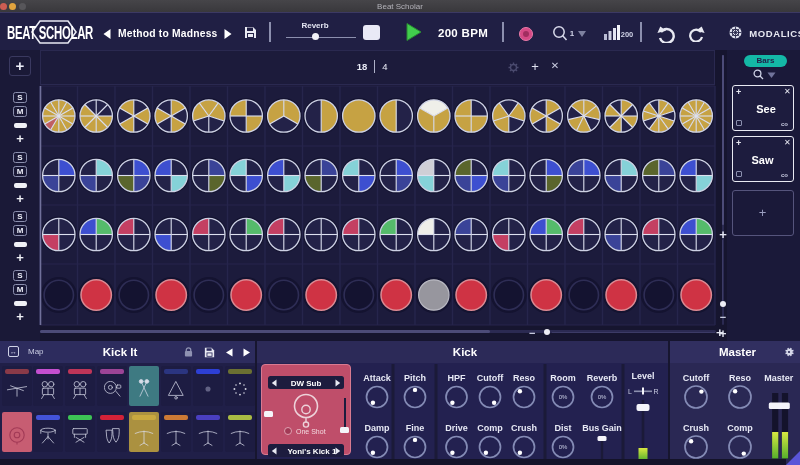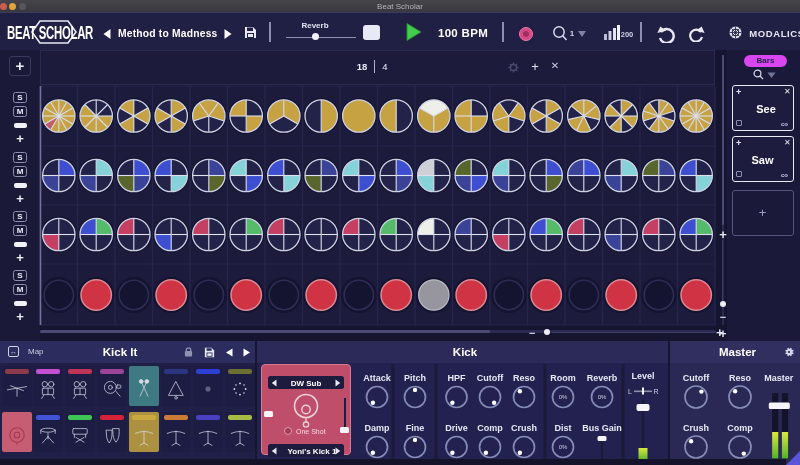--- a/index.html
+++ b/index.html
@@ -37,21 +37,21 @@
 <div class="abs" style="left:269px;top:22px;width:1.5px;height:20px;background:#8c8fae"></div>
 
 <div class="lbl" style="left:290px;top:21px;width:50px;font-size:8px;color:#e3e5f2">Reverb</div>
 <div class="abs" style="left:286px;top:36.5px;width:70px;height:1.6px;background:#8c8fae"></div>
 <div class="abs" style="left:312px;top:33px;width:7px;height:7px;border-radius:50%;background:#f2f2f8"></div>
 
 <div class="abs" style="left:363px;top:24.5px;width:17px;height:15.5px;background:#e9e9f6;border-radius:3px"></div>
 <svg class="abs" style="left:403px;top:21px" width="21" height="22">
     <path d="M4,2.5 L18,11 L4,19.5 Z" fill="#41cd4d" stroke="#2a8c33" stroke-width="1"></path>
   </svg>
-<div class="lbl" style="left:434px;top:27px;width:58px;font-size:11.5px;color:#fff;letter-spacing:.3px">100 BPM</div>
+<div class="lbl" style="left:434px;top:27px;width:58px;font-size:11.5px;color:#fff;letter-spacing:.3px">200 BPM</div>
 <div class="abs" style="left:502px;top:22px;width:1.5px;height:20px;background:#8c8fae"></div>
 
 <div class="abs" style="left:519px;top:26.5px;width:14px;height:14px;border-radius:50%;background:#d64a86;border:1px solid #e87aa8"></div>
 <div class="abs" style="left:523px;top:30.5px;width:6px;height:6px;border-radius:50%;background:#a12e60"></div>
 
 <svg class="abs" style="left:552px;top:25px" width="17" height="17">
     <circle cx="7" cy="7" r="5.2" fill="none" stroke="#d7d9ea" stroke-width="1.5"></circle>
     <line x1="10.5" y1="10.5" x2="14.5" y2="15" stroke="#d7d9ea" stroke-width="1.5"></line>
   </svg>
 <div class="lbl" style="left:568px;top:29px;width:8px;font-size:8px;color:#cfd2e6">1</div>
@@ -803,21 +803,21 @@
 
 <div class="abs" style="left:721.5px;top:55px;width:2.6px;height:270px;background:#2b2a52;border-radius:2px"></div>
 <div class="abs" style="left:721.5px;top:55px;width:2.6px;height:170px;background:#4c4b78;border-radius:2px"></div>
 <div class="abs" style="left:717px;top:227px;width:12px;height:12px;color:#e4e6f2;font-size:13px;font-weight:bold;text-align:center">+</div>
 <div class="abs" style="left:722px;top:240px;width:1.4px;height:62px;background:#3c3b66"></div>
 <div class="abs" style="left:719.5px;top:301px;width:6px;height:6px;border-radius:50%;background:#ededf5"></div>
 <div class="abs" style="left:719px;top:311px;width:8px;height:10px;color:#cdd0e4;font-size:11px;font-weight:bold;text-align:center">−</div>
 <div class="abs" style="left:718px;top:327px;width:10px;height:10px;color:#e4e6f2;font-size:12px;font-weight:bold;text-align:center">+</div>
 
 <div class="abs" style="left:727px;top:50px;width:73px;height:291px;background:#1a1939"></div>
-<div class="abs" style="left:744px;top:55px;width:43px;height:11.5px;background:#d946ef;border-radius:6px;color:#23224a;font-size:8px;font-weight:bold;text-align:center;line-height:11.5px">Bars</div>
+<div class="abs" style="left:744px;top:55px;width:43px;height:11.5px;background:#14b8a6;border-radius:6px;color:#23224a;font-size:8px;font-weight:bold;text-align:center;line-height:11.5px">Bars</div>
 <svg class="abs" style="left:753px;top:69px" width="11" height="11">
     <circle cx="4.5" cy="4.5" r="3.4" fill="none" stroke="#cfd2e6" stroke-width="1.3"></circle>
     <line x1="7" y1="7" x2="10" y2="10" stroke="#cfd2e6" stroke-width="1.3"></line>
   </svg>
 <svg class="abs" style="left:767px;top:72px" width="9" height="7">
     <polygon points="0.5,0.5 8.5,0.5 4.5,6" fill="#70739a"></polygon>
   </svg>
 <div class="abs" style="left:731.5px;top:85px;width:62px;height:46px;border:1.2px solid #e8e9f2;border-radius:3px;background:#1d1c3e"></div>
 <div class="abs" style="left:736px;top:87px;width:10px;height:10px;color:#e8e9f2;font-size:9px;font-weight:bold">+</div>
 <div class="abs" style="left:784px;top:87px;width:10px;height:10px;color:#e8e9f2;font-size:8px">✕</div>

